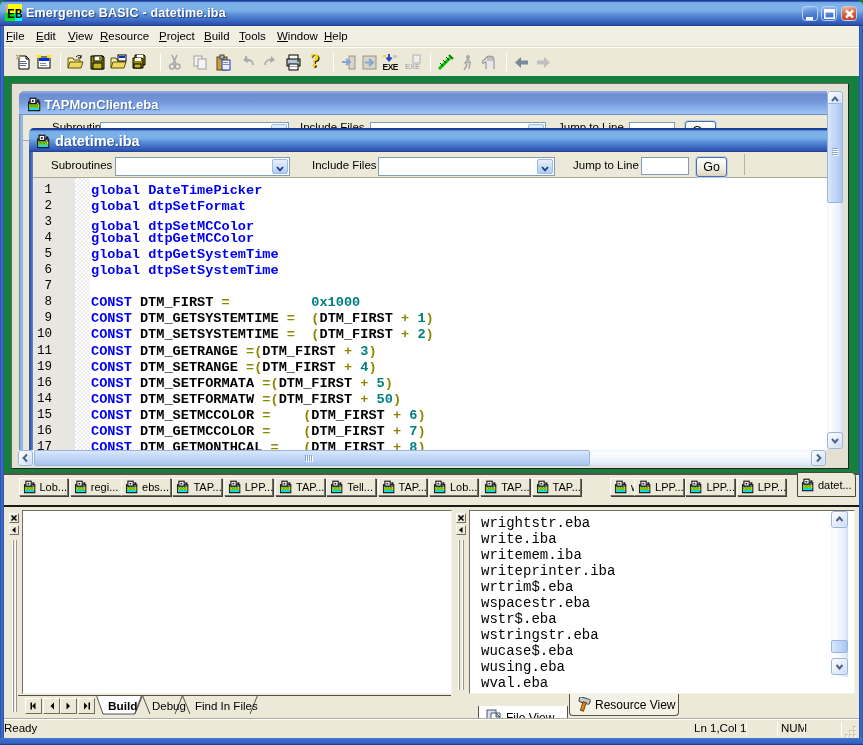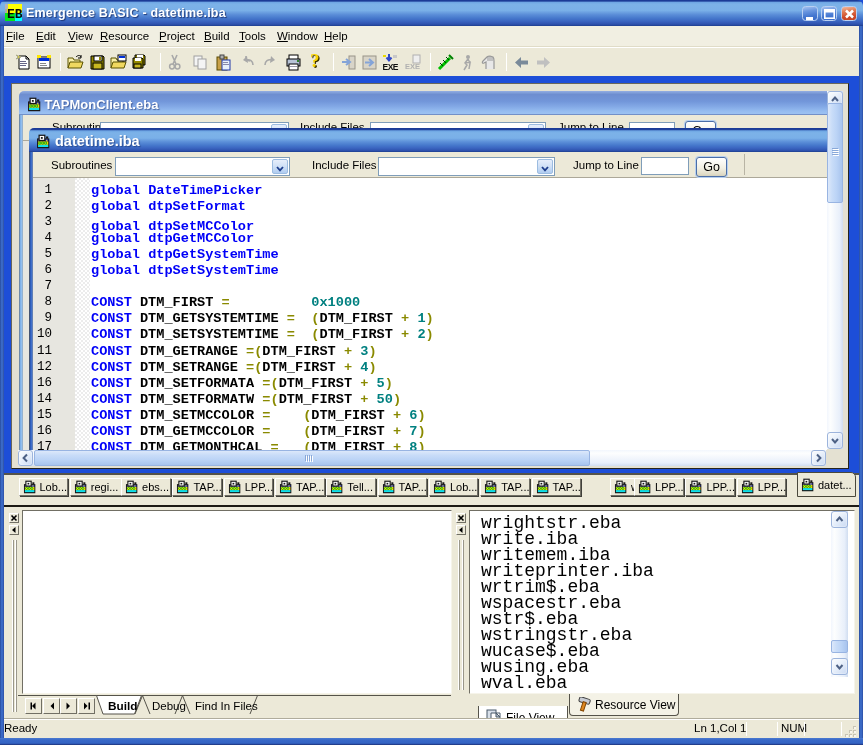--- a/index.html
+++ b/index.html
@@ -1,17 +1,17 @@
 <!DOCTYPE html>
 <html><head>
 <meta charset="utf-8">
 <style>
 html,body{margin:0;padding:0;background:#000;}
 *{box-sizing:border-box;}
-#app{position:relative;width:863px;height:745px;font-family:"Liberation Sans",sans-serif;background:#1d4ed8;overflow:hidden;}
+#app{position:relative;width:863px;height:745px;font-family:"Liberation Sans",sans-serif;background:#15803d;overflow:hidden;}
 .abs{position:absolute;}
 
 #titlebar{left:0;top:0;width:863px;height:26px;
  background:linear-gradient(180deg,#1b3b97 0%,#1b3b97 4%,#6ea6e4 9%,#7cb2e8 16%,#7ab0e8 40%,#5b8ed8 56%,#4678cc 70%,#3a64c0 82%,#2e52ae 93%,#1e3f8e 100%);
  border-radius:6px 6px 0 0;}
 #titletext{left:26px;top:5.5px;color:#fff;font-size:12.5px;font-weight:bold;letter-spacing:0.2px;text-shadow:1px 1px 1px rgba(20,40,100,.8);white-space:pre;}
 .capbtn{top:6px;width:16px;height:15px;border-radius:3.5px;border:1px solid #b9d0f2;
  background:linear-gradient(170deg,#a6c1ee 0%,#6b97e0 32%,#4678d0 65%,#3a6cca 100%);}
 .capbtn svg{position:absolute;left:0;top:0;}
 #btnclose{background:linear-gradient(170deg,#f2bb9f 0%,#e07850 35%,#cc4828 72%,#c64424 100%);}
@@ -354,21 +354,21 @@
         <div class="codeline" style="left:58px;top:85.5px"><span class="kw">global</span> <span class="idb">dtpSetSystemTime</span></div>
         <div class="lnum" style="left:0;width:19px;top:101.6px">7</div>
         <div class="lnum" style="left:0;width:19px;top:117.7px">8</div>
         <div class="codeline" style="left:58px;top:117.7px"><span class="kw">CONST</span> DTM_FIRST <span class="op">=</span>          <span class="num">0x1000</span></div>
         <div class="lnum" style="left:0;width:19px;top:133.8px">9</div>
         <div class="codeline" style="left:58px;top:133.8px"><span class="kw">CONST</span> DTM_GETSYSTEMTIME <span class="op">=</span>  <span class="op">(</span>DTM_FIRST <span class="op">+</span> <span class="num">1</span><span class="op">)</span></div>
         <div class="lnum" style="left:0;width:19px;top:149.9px">10</div>
         <div class="codeline" style="left:58px;top:149.9px"><span class="kw">CONST</span> DTM_SETSYSTEMTIME <span class="op">=</span>  <span class="op">(</span>DTM_FIRST <span class="op">+</span> <span class="num">2</span><span class="op">)</span></div>
         <div class="lnum" style="left:0;width:19px;top:166.0px">11</div>
         <div class="codeline" style="left:58px;top:166.0px"><span class="kw">CONST</span> DTM_GETRANGE <span class="op">=</span><span class="op">(</span>DTM_FIRST <span class="op">+</span> <span class="num">3</span><span class="op">)</span></div>
-        <div class="lnum" style="left:0;width:19px;top:182.1px">12</div>
+        <div class="lnum" style="left:0;width:19px;top:182.1px">19</div>
         <div class="codeline" style="left:58px;top:182.1px"><span class="kw">CONST</span> DTM_SETRANGE <span class="op">=</span><span class="op">(</span>DTM_FIRST <span class="op">+</span> <span class="num">4</span><span class="op">)</span></div>
         <div class="lnum" style="left:0;width:19px;top:198.2px">16</div>
         <div class="codeline" style="left:58px;top:198.2px"><span class="kw">CONST</span> DTM_SETFORMATA <span class="op">=</span><span class="op">(</span>DTM_FIRST <span class="op">+</span> <span class="num">5</span><span class="op">)</span></div>
         <div class="lnum" style="left:0;width:19px;top:214.3px">14</div>
         <div class="codeline" style="left:58px;top:214.3px"><span class="kw">CONST</span> DTM_SETFORMATW <span class="op">=</span><span class="op">(</span>DTM_FIRST <span class="op">+</span> <span class="num">50</span><span class="op">)</span></div>
         <div class="lnum" style="left:0;width:19px;top:230.4px">15</div>
         <div class="codeline" style="left:58px;top:230.4px"><span class="kw">CONST</span> DTM_SETMCCOLOR <span class="op">=</span>    <span class="op">(</span>DTM_FIRST <span class="op">+</span> <span class="num">6</span><span class="op">)</span></div>
         <div class="lnum" style="left:0;width:19px;top:246.5px">16</div>
         <div class="codeline" style="left:58px;top:246.5px"><span class="kw">CONST</span> DTM_GETMCCOLOR <span class="op">=</span>    <span class="op">(</span>DTM_FIRST <span class="op">+</span> <span class="num">7</span><span class="op">)</span></div>
         <div class="lnum" style="left:0;width:19px;top:262.6px">17</div>
@@ -551,21 +551,21 @@
     <div class="gripbtn" style="left:451.5px;top:6px"><svg width="8" height="8">
           <path d="M1.5 1.5 L6.5 6.5 M6.5 1.5 L1.5 6.5" stroke="#000" stroke-width="1.6"></path>
         </svg></div>
     <div class="gripbtn" style="left:451.5px;top:18px"><svg width="8" height="8">
           <path d="M5.5 1 L2 4 l3.5 3 z" fill="#000"></path>
         </svg></div>
     <div class="ridge" style="left:454px;top:33px;height:150px"></div>
     <div class="ridge" style="left:457.5px;top:33px;height:150px"></div>
 
     <div class="sunkwhite" style="left:464.5px;top:2.5px;width:386.5px;height:184px"></div>
-    <div class="abs" style="left:477px;top:8px;font-family:'Liberation Mono',monospace;font-size:18px;line-height:16.05px;color:#000;white-space:pre">wrightstr.eba
+    <div class="abs" style="left:477px;top:8px;font-family:'Liberation Mono',monospace;font-size:14px;line-height:16.05px;color:#000;white-space:pre">wrightstr.eba
 write.iba
 writemem.iba
 writeprinter.iba
 wrtrim$.eba
 wspacestr.eba
 wstr$.eba
 wstringstr.eba
 wucase$.eba
 wusing.eba
 wval.eba</div>

